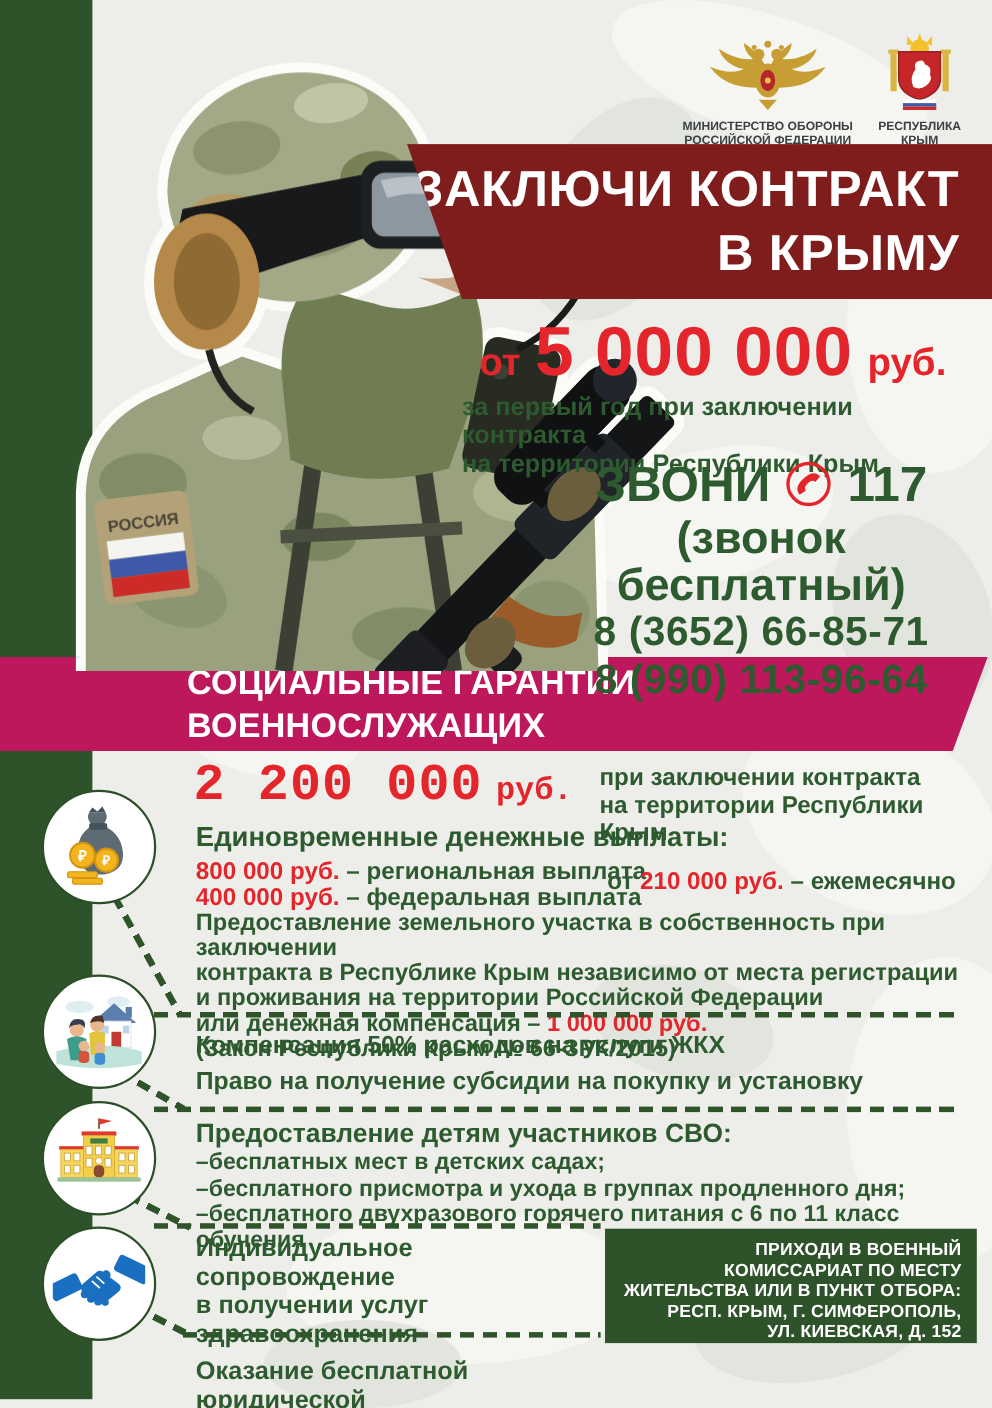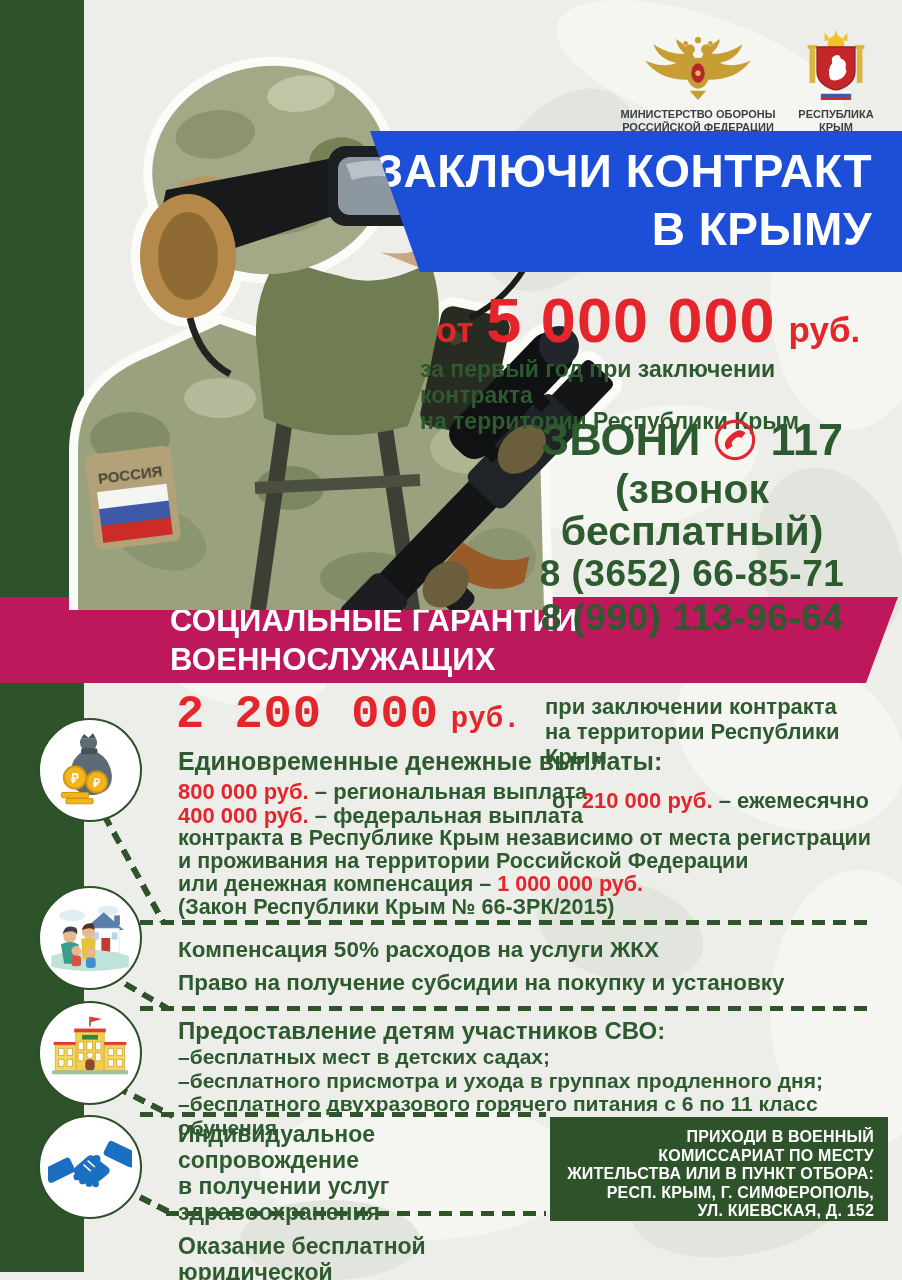--- a/index.html
+++ b/index.html
@@ -11,21 +11,21 @@
   
   .left-strip{left:0;top:0;width:84px;height:1272px;background:#2e5229;z-index:1;}
   
   .soldier{left:40px;top:18px;z-index:3;}
   
   .logo-block{z-index:4;text-align:center;}
   .logo-caption{font-size:11px;font-weight:bold;color:#3c4043;line-height:13px;margin-top:4px;}
   .logo-ministry{left:614px;top:36px;width:168px;}
   .logo-crimea{left:786px;top:30px;width:100px;}
   
-  .title-banner{left:363px;top:131px;width:539px;height:141px;background:#1d4ed8;z-index:4;
+  .title-banner{left:363px;top:131px;width:539px;height:141px;background:#7f1d1d;z-index:4;
     clip-path:polygon(7px 0,100% 0,100% 100%,57px 100%);
     text-align:right;padding:11px 30px 0 0;box-sizing:border-box;}
   .title-banner .t1,.title-banner .t2{color:#fff;font-weight:bold;font-size:46px;line-height:58px;letter-spacing:.5px;}
   
   .price-row{left:402px;top:284px;width:492px;z-index:4;display:flex;justify-content:center;align-items:baseline;gap:13px;color:#e4262c;font-weight:bold;}
   .price-prefix{font-size:35px;}
   .price-value{font-size:63px;letter-spacing:1px;}
   .price-cur{font-size:35px;}
   .price-note{left:420px;top:356px;width:472px;z-index:4;text-align:left;color:#2d5a2e;font-weight:bold;font-size:23px;line-height:26px;}
   
@@ -277,20 +277,21 @@
   <div class="abs pay-lines">
     <div><span class="red-txt">800 000 руб.</span><span class="green-txt"> – региональная выплата</span></div>
     <div><span class="red-txt">400 000 руб.</span><span class="green-txt"> – федеральная выплата</span></div>
   </div>
 
   <div class="abs monthly">
     <span class="green-txt">от </span><span class="red-txt"> 210 000 руб. </span><span class="green-txt"> – ежемесячно</span>
   </div>
 
   <div class="abs land green-txt">
+    <div>Предоставление земельного участка в собственность при заключении</div>
     <div>контракта в Республике Крым независимо от места регистрации</div>
     <div>и проживания на территории Российской Федерации</div>
     <div><span>или денежная компенсация – </span><span class="red-txt">1 000 000 руб.</span></div>
     <div>(Закон Республики Крым № 66-ЗРК/2015)</div>
   </div>
 
   <div class="abs dash d1"></div>
   <div class="abs dash d2"></div>
   <div class="abs dash d3"></div>
   <div class="abs dash d4"></div>

